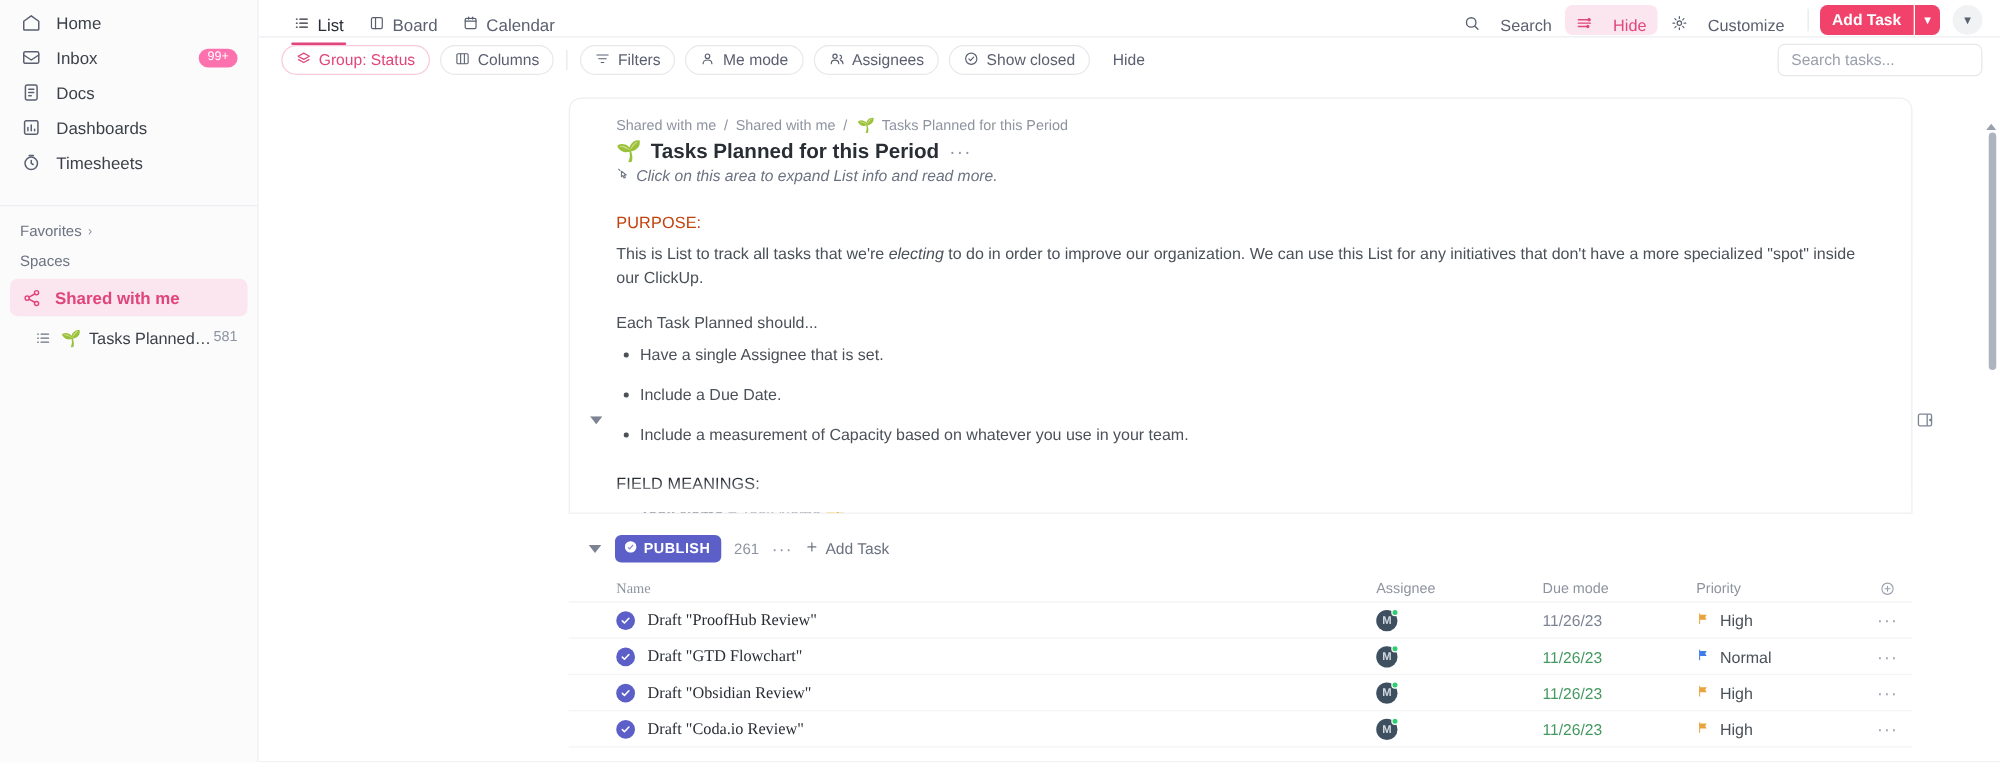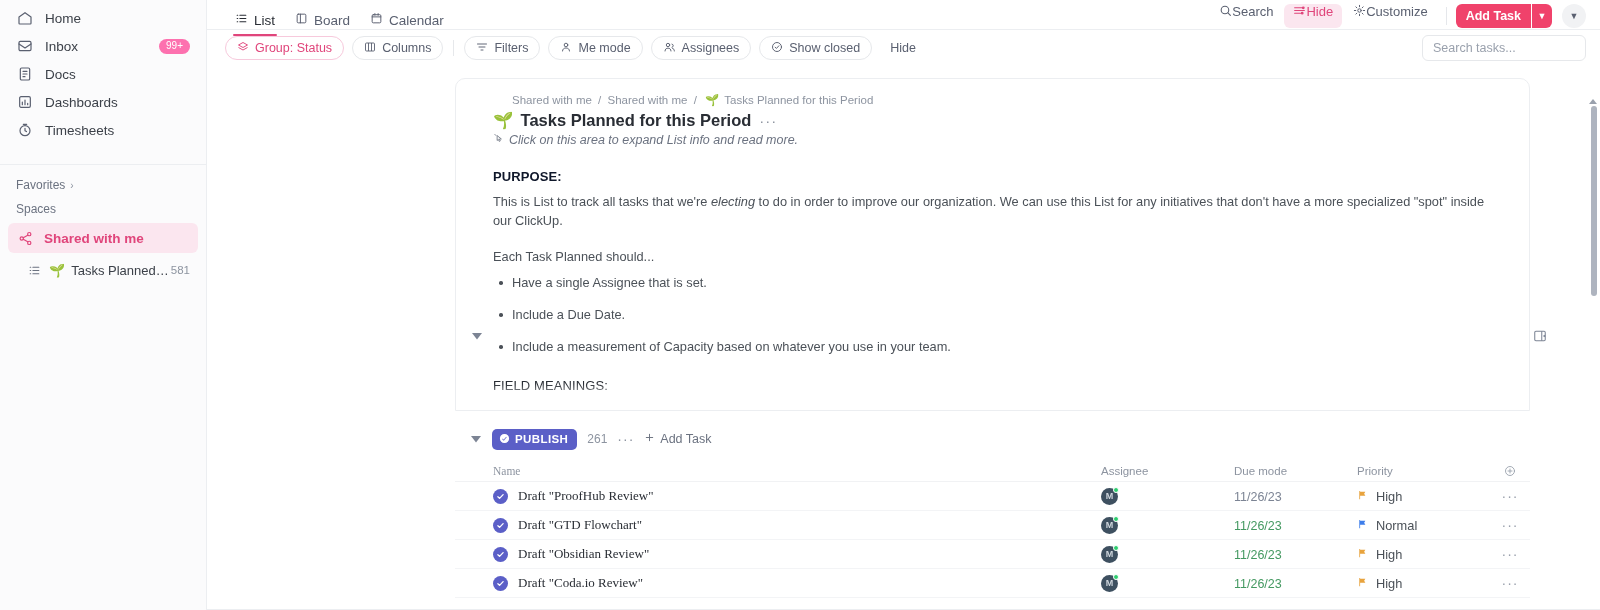--- a/index.html
+++ b/index.html
@@ -88,21 +88,21 @@
   .vtab.active { color: #292d34; font-weight: 500; }
   .vtab.active::after {
     content: ""; position: absolute; left: 8px; right: 8px; bottom: -1px;
     height: 2px; background: #e0457b; border-radius: 1px;
   }
   .topbar-right {
     margin-left: auto; display: flex; align-items: center; gap: 2px;
     height: 30px; padding-top: 2px;
   }
   .tb-btn {
-    display: flex; align-items: flex-start; gap: 0;
+    display: flex; align-items: flex-end; gap: 16px;
     height: 24px; padding: 0 9px; border-radius: 6px;
     font-size: 13px; color: #5a6070; cursor: pointer;
   }
   .tb-btn.pink { background: #fbe6ef; color: #e0457b; }
   .tb-div { width: 1px; height: 18px; background: #e5e7eb; margin: 0 7px; }
   .addtask {
     display: flex; align-items: stretch; height: 24px;
     border-radius: 6px; overflow: hidden; cursor: pointer;
   }
   .addtask .lbl {
@@ -152,35 +152,35 @@
   .content { position: relative; height: 538px; overflow: hidden; }
 
   .doc-card {
     position: absolute; left: 248px; right: 70px; top: 12px;
     height: 333px;
     border: 1px solid #eceef1; border-top-left-radius: 10px; border-top-right-radius: 10px;
     background: #fff;
     padding: 14px 36px 0 37px;
     overflow: hidden;
   }
-  .crumb { font-size: 11.5px; color: #8d94a0; margin-bottom: 4px; margin-left: 19px; }
+  .crumb { font-size: 11.5px; color: #8d94a0; margin-bottom: 4px; }
   .crumb .sep { margin: 0 3px; }
   .crumb .emo { margin: 0 2px; }
   .doc-title-row { display: flex; align-items: center; gap: 8px; }
   .doc-title {
     font-size: 16.5px; font-weight: 600; color: #292d34;
     display: flex; align-items: center; gap: 7px;
   }
   .doc-dots { color: #8d94a0; font-size: 15px; cursor: pointer; letter-spacing: 1px; }
   .doc-sub {
     font-size: 12.5px; color: #6b7280; font-style: italic;
     margin-top: 3px; display: flex; align-items: center; gap: 5px;
   }
   .doc-body { margin-top: 22px; }
-  .doc-h { font-size: 13px; font-weight: 700; color: #0f172a; letter-spacing: .1px; }
+  .doc-h { font-size: 13px; font-weight: 400; color: #c2410c; letter-spacing: .1px; }
   .doc-p { font-size: 12.8px; color: #4b5158; line-height: 1.5; margin-top: 8px; }
   .doc-p em { font-style: italic; }
   .doc-p2 { font-size: 12.8px; color: #4b5158; margin-top: 19px; }
   .doc-ul { list-style: none; margin-top: 10px; }
   .doc-ul li {
     font-size: 12.8px; color: #4b5158; position: relative;
     padding-left: 19px; margin-bottom: 14px; line-height: 1.4;
   }
   .doc-ul li::before {
     content: ""; position: absolute; left: 6px; top: 7px;

